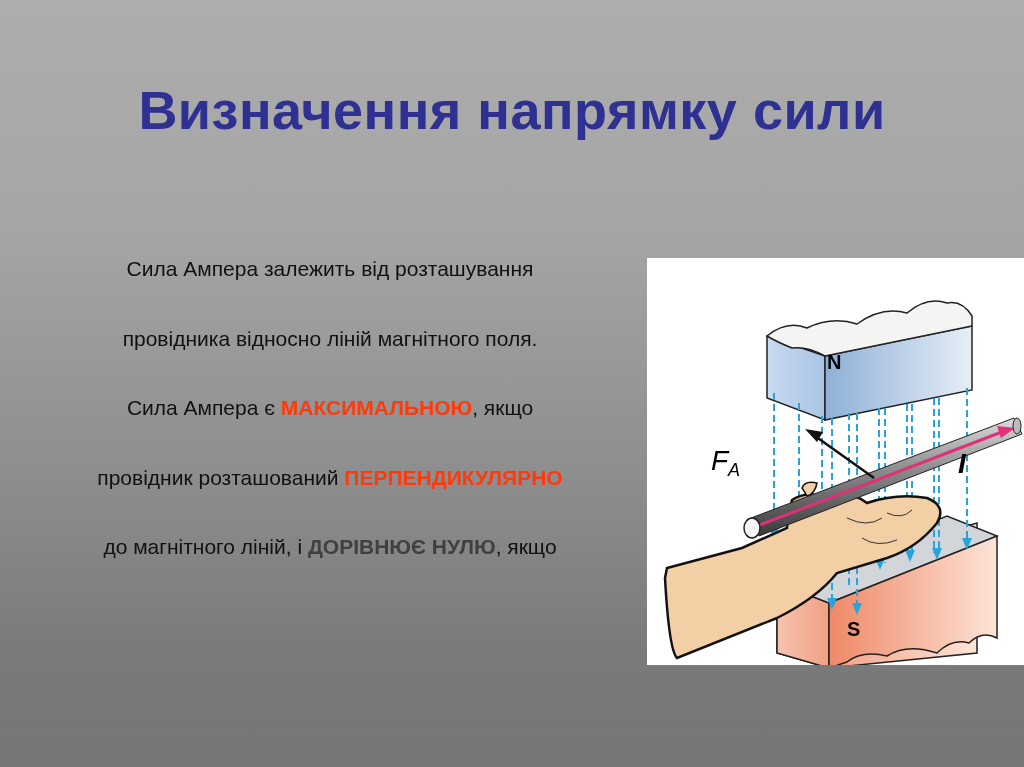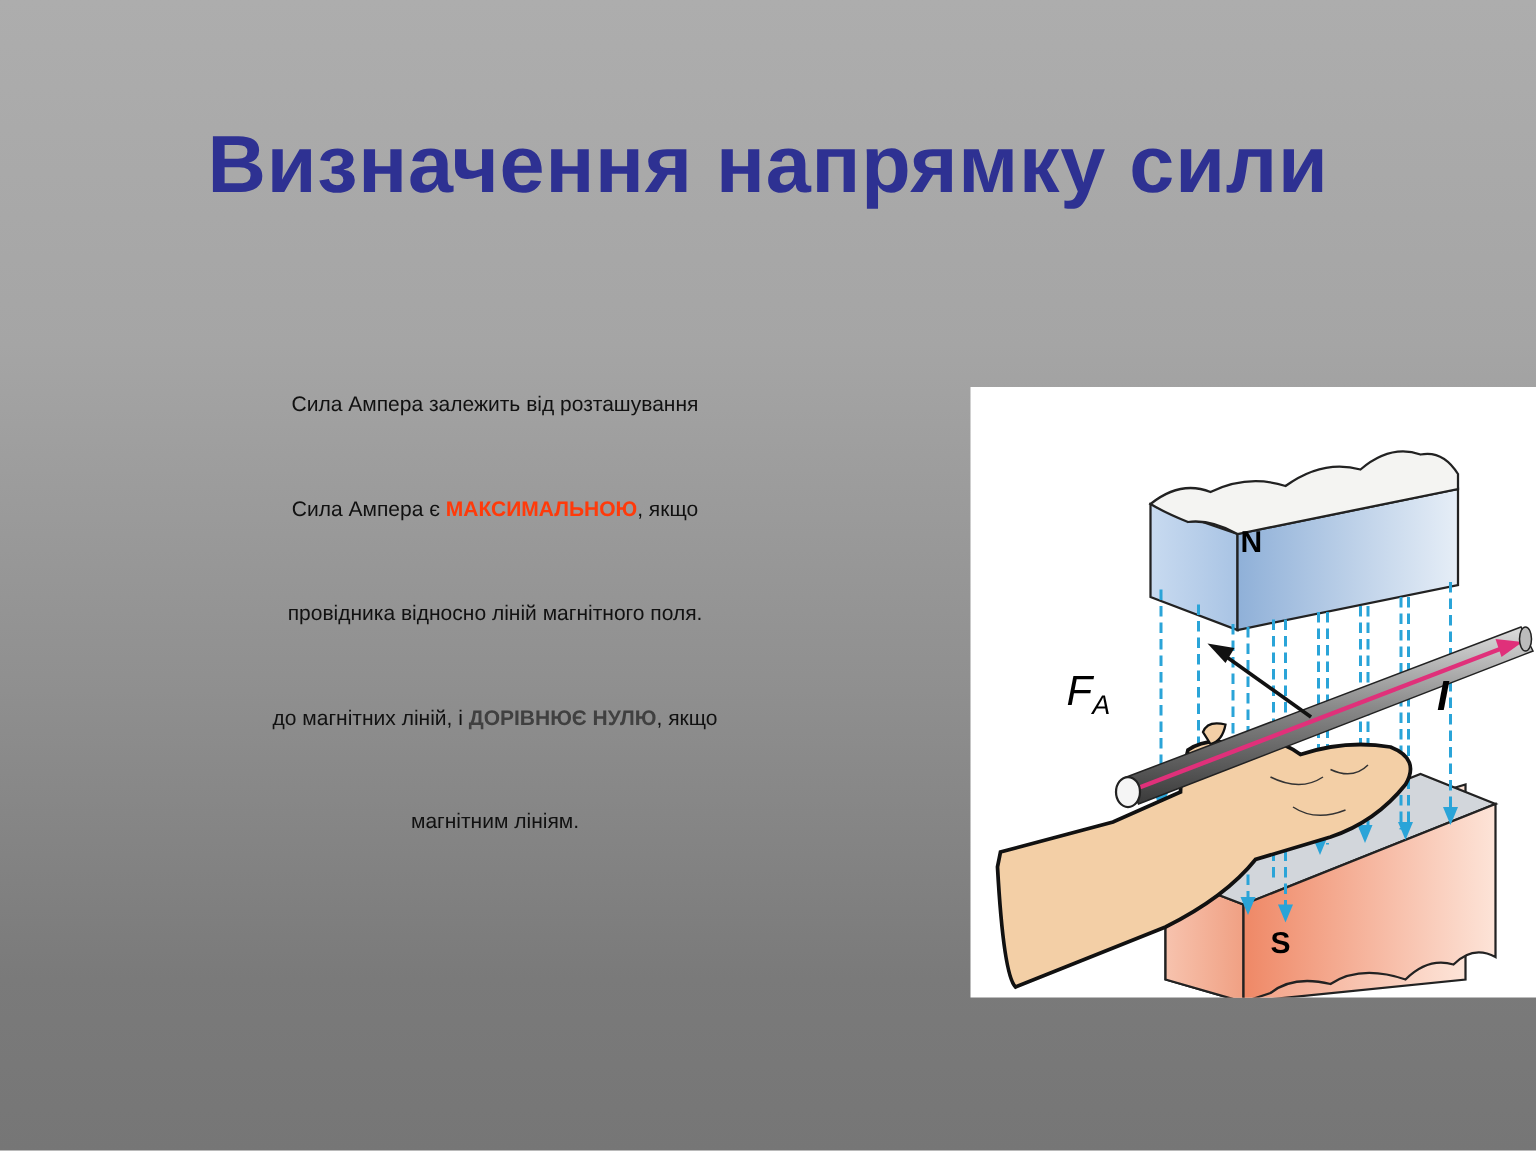--- a/index.html
+++ b/index.html
@@ -32,21 +32,21 @@
       color: #2e3192;
       letter-spacing: 0.5px;
     }
     .body-text {
       position: absolute;
       left: 0;
       top: 197px;
       width: 660px;
       text-align: center;
       font-family: "Liberation Sans", sans-serif;
-      font-size: 14px;
+      font-size: 21px;
       color: #111111;
     }
     .body-text .line {
       height: 69.5px;
       line-height: 48px;
       white-space: nowrap;
     }
     .hl-red {
       color: #ff3a0a;
       font-weight: bold;
@@ -102,24 +102,24 @@
 <body>
 
 <div class="slide">
 
   <div class="title">
     <div>Визначення напрямку сили</div>
   </div>
 
   <div class="body-text">
     <div class="line">Сила Ампера залежить від розташування</div>
+    <div class="line">провідника відносно ліній магнітного поля.</div>
     <div class="line"><span>Сила Ампера є </span><span class="hl-red">МАКСИМАЛЬНОЮ</span><span>, якщо</span></div>
-    <div class="line">провідника відносно ліній магнітного поля.</div>
-    <div class="line"><span>до магнітних ліній, і </span><span class="hl-blue">ДОРІВНЮЄ НУЛЮ</span><span>, якщо</span></div>
-    <div class="line">магнітним лініям.</div>
+    <div class="line"><span>провідник розташований </span><span class="hl-red">ПЕРПЕНДИКУЛЯРНО</span></div>
+    <div class="line"><span>до магнітного ліній, і </span><span class="hl-blue">ДОРІВНЮЄ НУЛЮ</span><span>, якщо</span></div>
   </div>
 
   <div class="figure">
     <svg width="377" height="407" viewBox="0 0 377 407">
       <defs>
         <linearGradient id="nFront" x1="0" x2="1" y1="0" y2="0">
           <stop offset="0" stop-color="#8fb0d8"></stop>
           <stop offset="1" stop-color="#e6eef7"></stop>
         </linearGradient>
         <linearGradient id="nSide" x1="0" x2="1" y1="0" y2="0">

